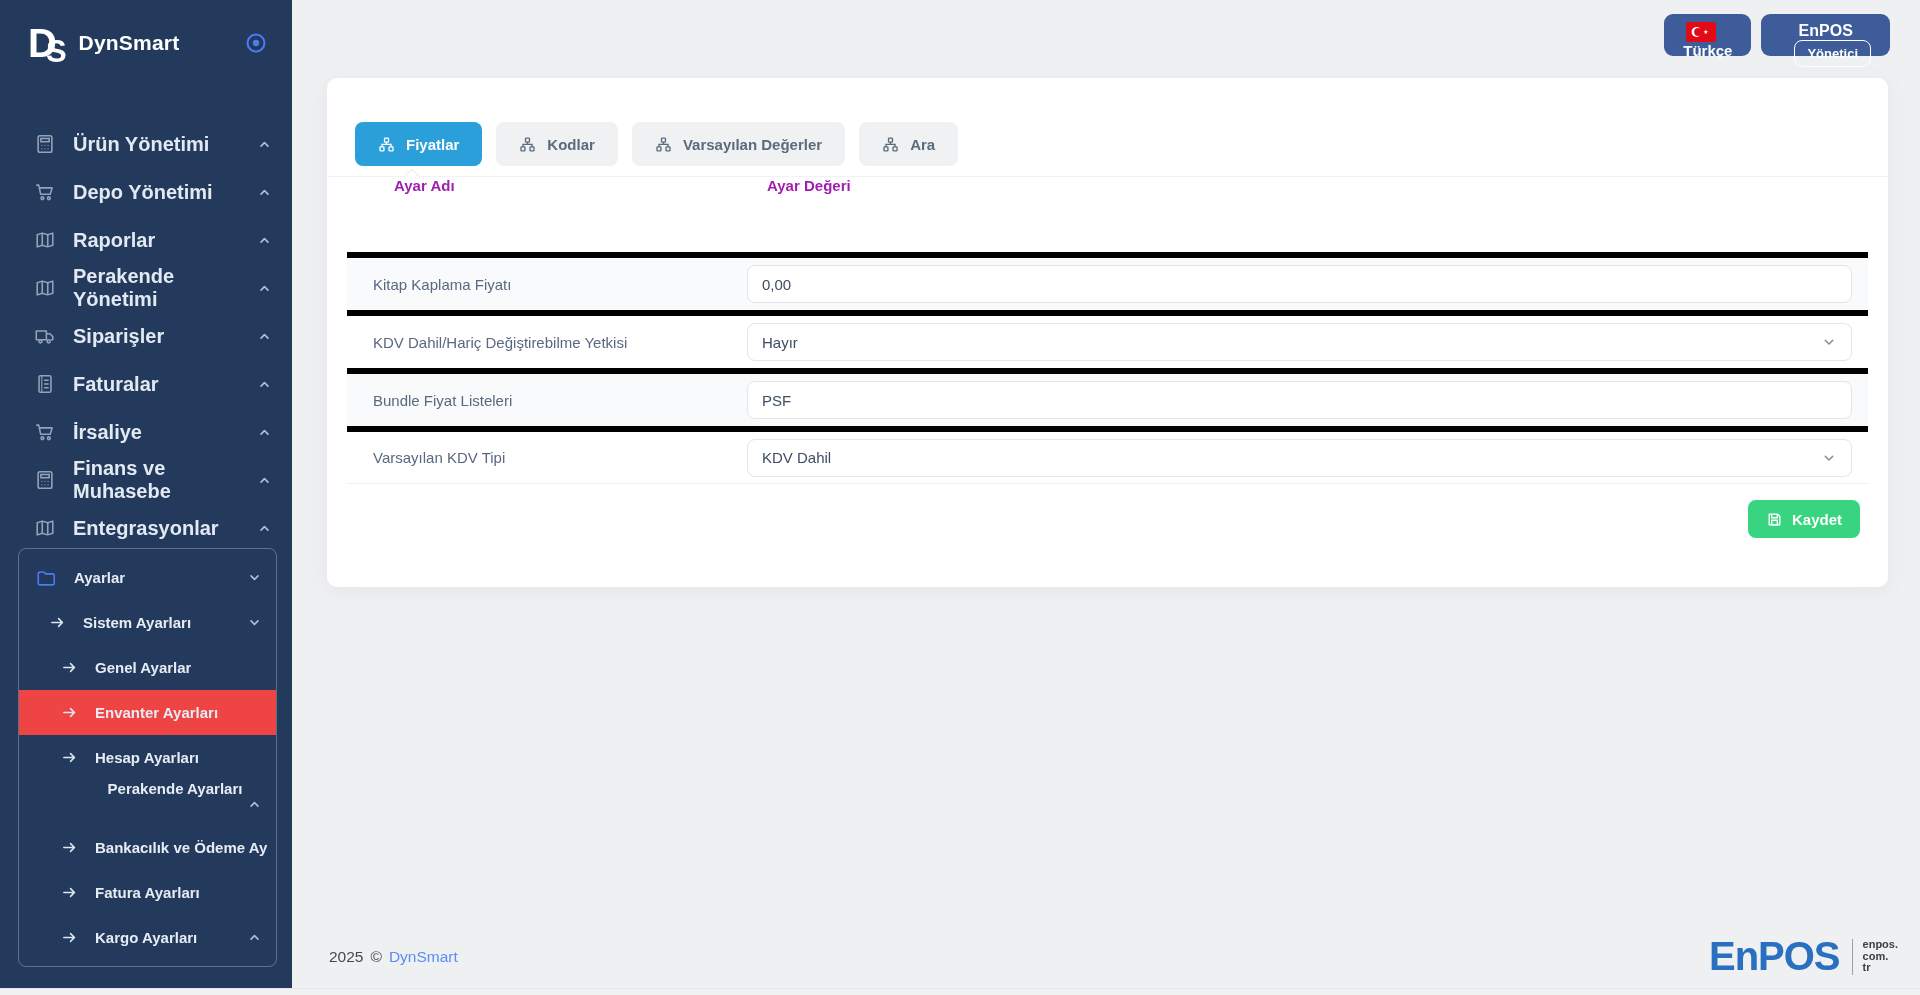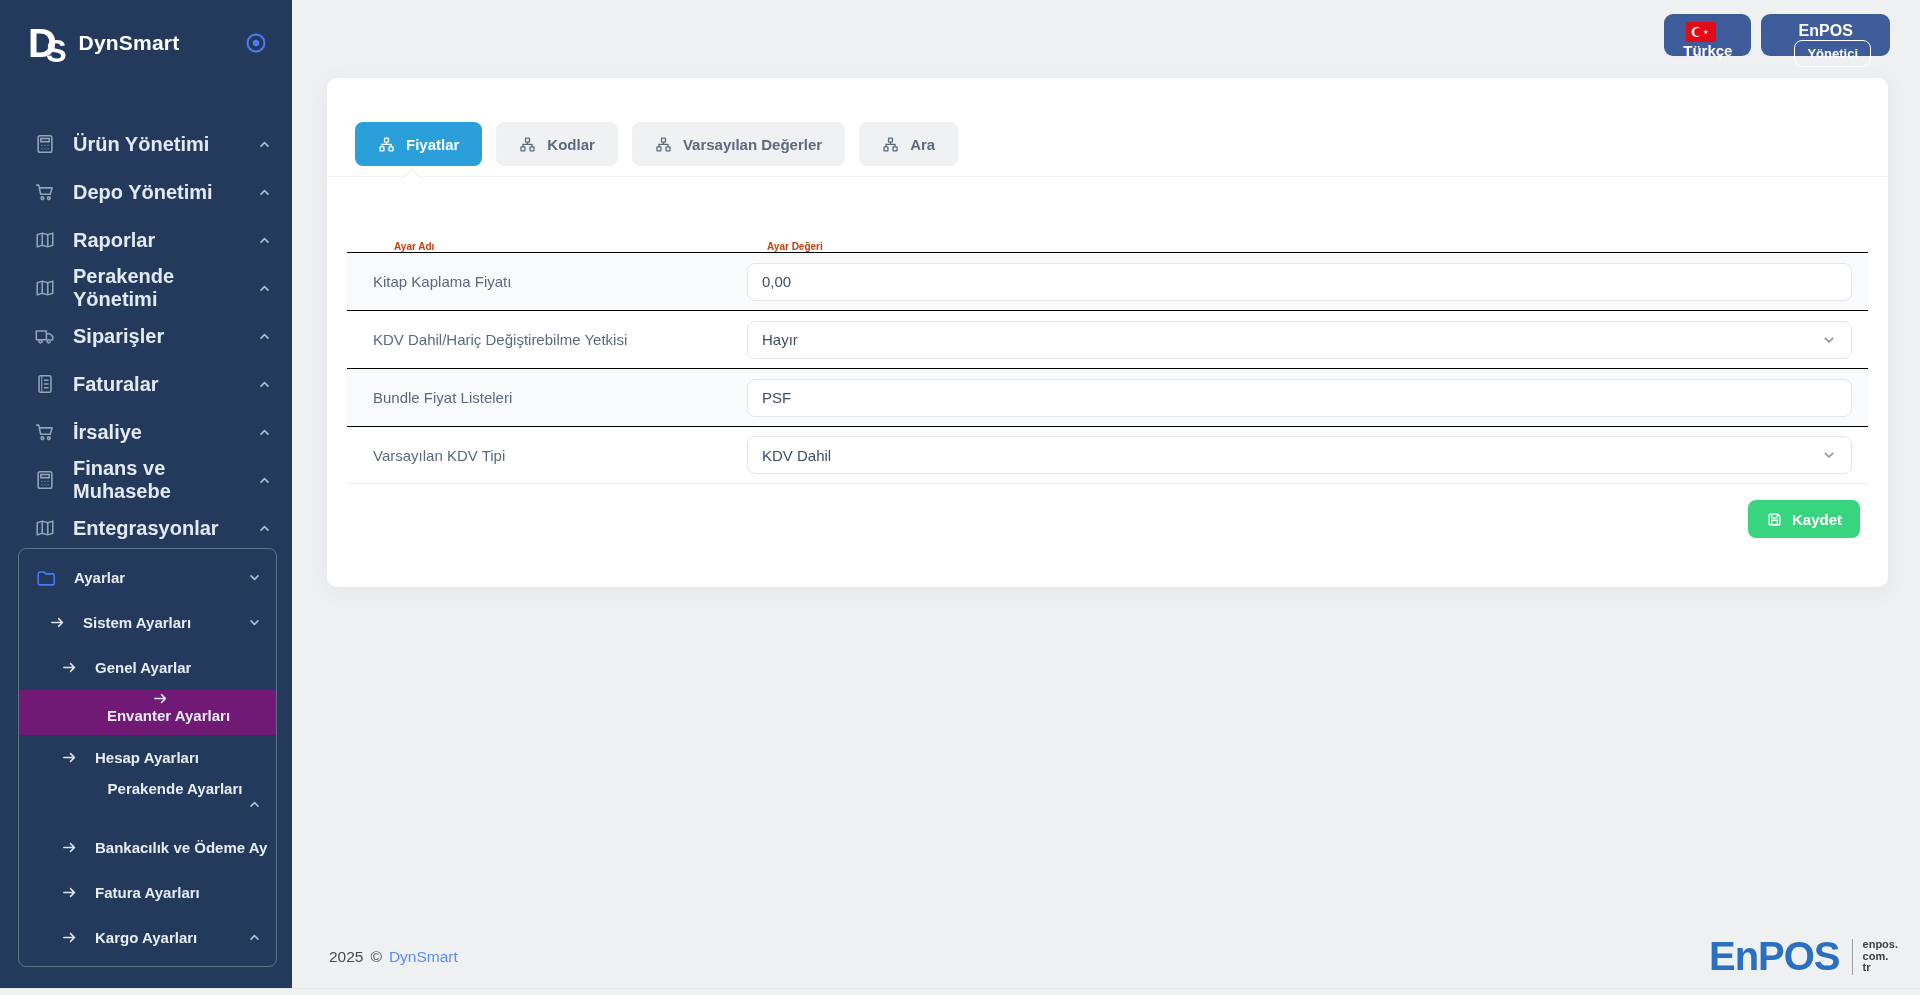--- a/index.html
+++ b/index.html
@@ -43,21 +43,21 @@
     font-size:15px; font-weight:600; color:#e7ecf4; cursor:pointer;
   }
   .group-row.lvl-h  { padding-left:16px; }
   .group-row.lvl-1  { padding-left:30px; }
   .group-row.lvl-2  { padding-left:42px; }
   .group-row.lvl-1b { padding-left:55px;flex-direction:column; }
   .group-row .mi { width:20px; height:20px; margin-right:17px; color:#dfe6f0; flex:0 0 auto; }
   .group-row .mi.folder { color:#4b7bf5; width:22px; height:22px; }
   .group-row .mi.arrow { width:17px; height:17px; }
   .group-row .chev { margin-left:auto; margin-right:14px; width:15px; height:15px; color:#b3bdce; flex:0 0 auto; }
-  .group-row.active { background:#701a75;flex-direction:column; }
+  .group-row.active { background:#ef4444; }
   .group-row .lbl { white-space:nowrap; overflow:hidden; }
 
   
   .topbar { position:absolute; top:14px; right:30px; display:flex; gap:10px; }
   .tb-btn {
     background:#3d5c99; color:#fff; border-radius:9px; height:42px;
     display:flex; align-items:center; padding:8px 19px;
     font-size:15px; font-weight:600; cursor:pointer;flex-direction:column;
   }
   .tb-btn .flag { width:30px; height:20px; margin-right:13px; }
@@ -82,24 +82,24 @@
   .tab.active { background:#2b9fd9; color:#fff; }
   .tab .ti { width:17px; height:17px; }
   .tabs-divider { position:absolute; top:98px; left:0; right:0; height:1px; background:#f1f2f4; }
   .tab-notch {
     position:absolute; top:93px; left:79px; width:12px; height:12px;
     background:#fff; border-left:1px solid #ebebeb; border-top:1px solid #ebebeb;
     transform:rotate(45deg);
   }
 
   .settings-table { position:absolute; top:99px; left:20px; right:20px; }
-  .thead { display:flex; height:75px; align-items:flex-end; color:#c2410c; font-size:10px; font-weight:600; }
+  .thead { display:flex; height:75px; align-items:flex-start; color:#a21caf; font-size:15px; font-weight:600; }
   .th-name { width:400px; padding-left:47px; }
   .th-value { flex:1; padding-left:20px; }
-  .trow { display:flex; align-items:center; height:58px; border-top:1px solid #000000; }
+  .trow { display:flex; align-items:center; height:58px; border-top:6px solid #000000; }
   .trow:last-child { border-bottom:1px solid #edeff2; }
   .trow.striped { background:#f9fafb; }
   .td-name { width:400px; padding-left:26px; font-size:15px; font-weight:500; color:#5a6980; }
   .td-value { flex:1; padding-right:16px; }
   .field {
     width:100%; height:38px; border:1px solid #e2e5e9; border-radius:8px;
     display:flex; align-items:center; padding:0 14px;
     font-size:15px; color:#3f4d63; background:#fff;
   }
   .field .sel-chev { margin-left:auto; width:16px; height:16px; color:#8a939e; }

